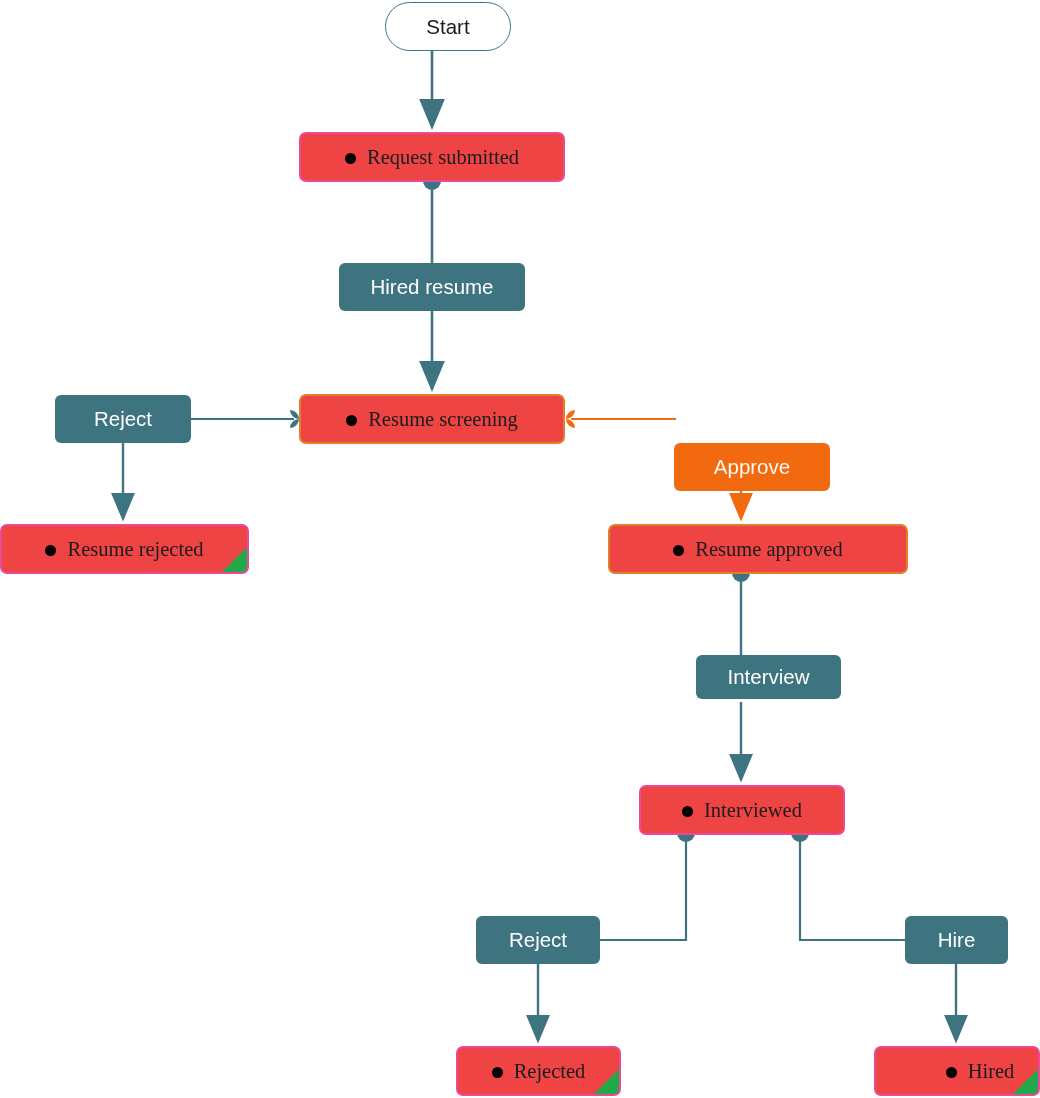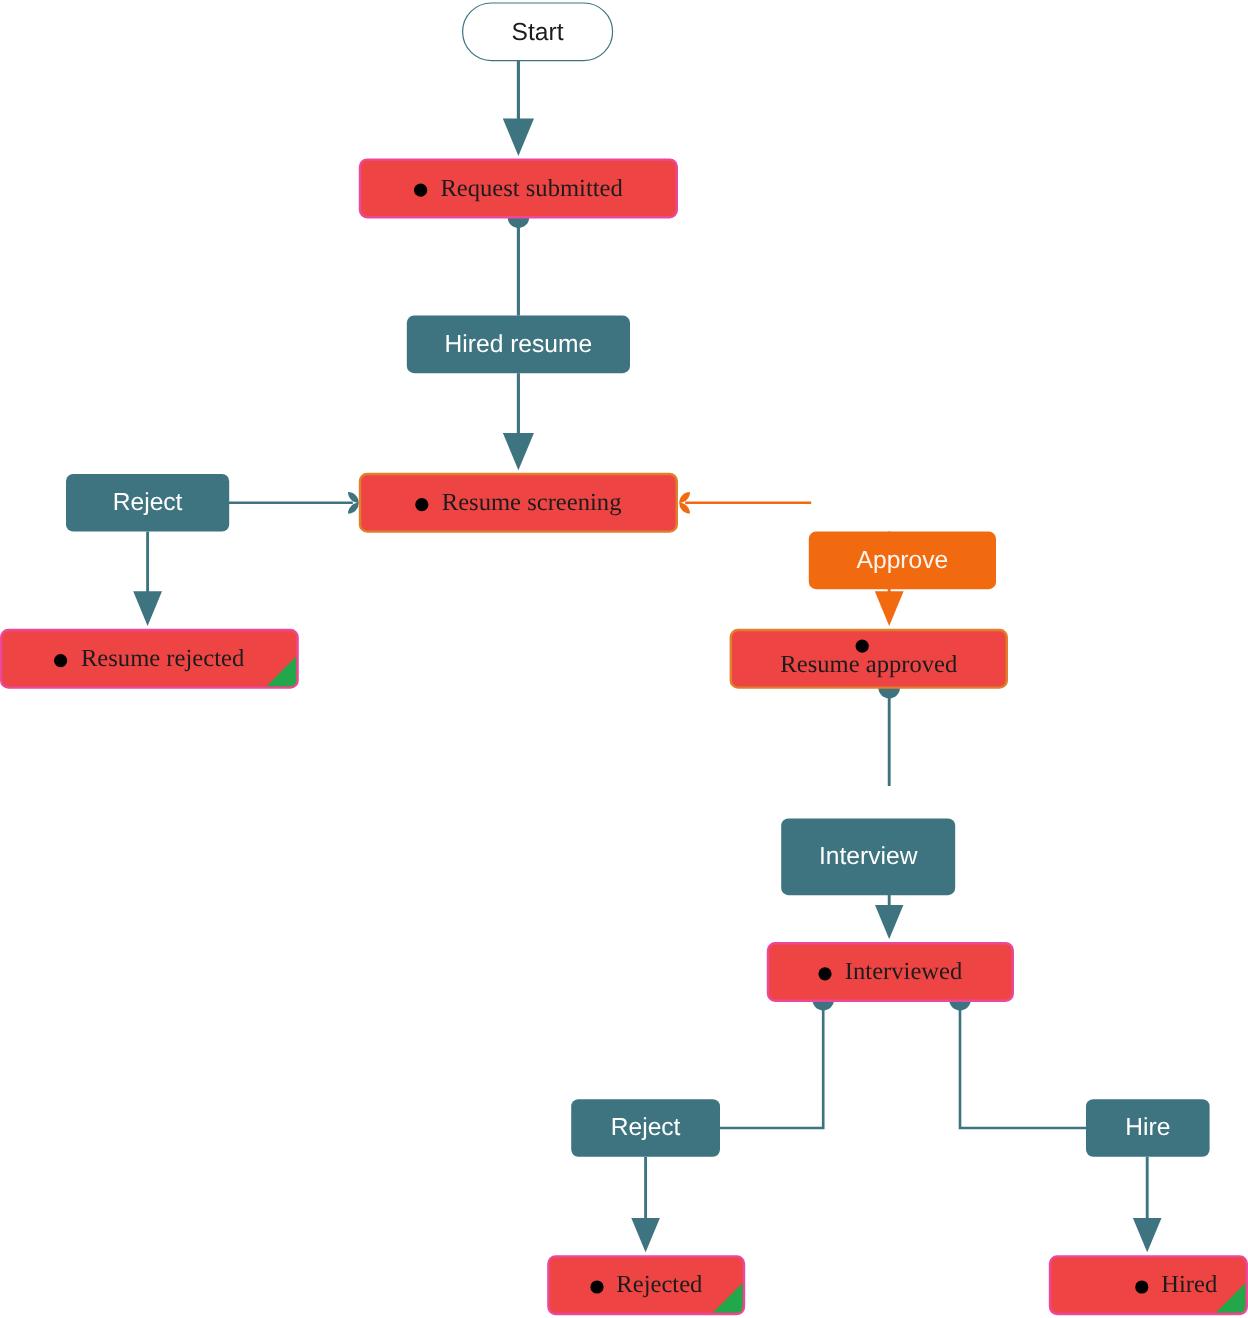--- a/index.html
+++ b/index.html
@@ -199,26 +199,26 @@
   <div class="node trans orange" style="left:674px; top:395px; width:156px; height:48px;margin-top:48px;">
     <span class="lbl">Approve</span>
   </div>
 
   <div class="node state" style="left:0px; top:524px; width:249px; height:50px;">
     <span class="bullet"></span>
     <span class="lbl">Resume rejected</span>
     <span class="term-flag"></span>
   </div>
 
-  <div class="node state orange" style="left:608px; top:524px; width:232px; height:50px;flex-direction:column;">
+  <div class="node state orange" style="left:608px; top:524px; width:300px; height:50px;">
     <span class="bullet"></span>
     <span class="lbl">Resume approved</span>
   </div>
 
-  <div class="node trans" style="left:651px; top:655px; width:145px; height:64px;margin-top:27px;">
+  <div class="node trans" style="left:696px; top:655px; width:145px; height:44px;">
     <span class="lbl">Interview</span>
   </div>
 
   <div class="node state" style="left:639px; top:785px; width:206px; height:50px;">
     <span class="bullet"></span>
     <span class="lbl">Interviewed</span>
   </div>
 
   <div class="node trans" style="left:476px; top:916px; width:124px; height:48px;">
     <span class="lbl">Reject</span>

